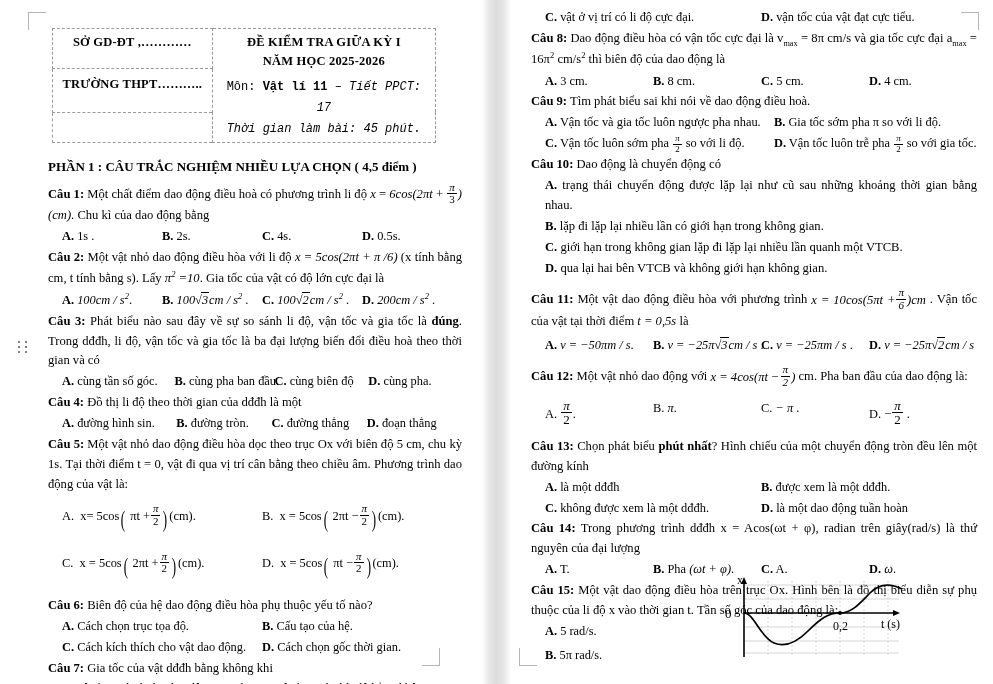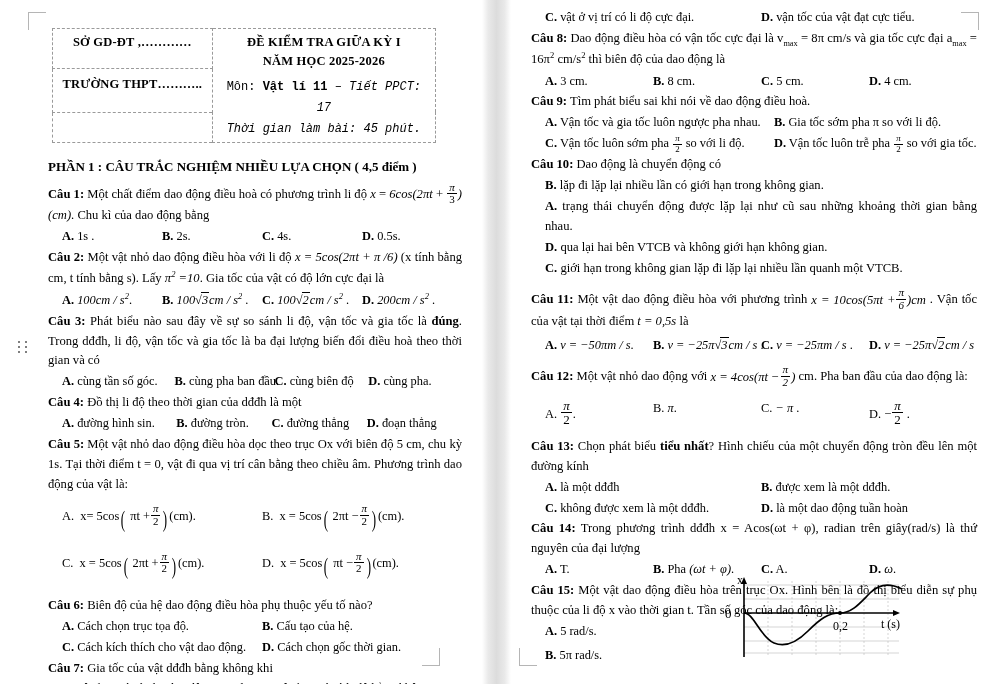--- a/index.html
+++ b/index.html
@@ -235,24 +235,24 @@
         <div style="width:47%"><span class="opt"><span class="k">B.</span> Gia tốc sớm pha π so với li độ.</span></div>
       </div>
       <div class="opts two">
         <div style="width:53%"><span class="opt"><span class="k">C.</span> Vận tốc luôn sớm pha <span class="frac" style="font-size:.72em"><span class="n mi">π</span><span class="d">2</span></span> so với li độ.</span></div>
         <div style="width:47%"><span class="opt"><span class="k">D.</span> Vận tốc luôn trễ pha <span class="frac" style="font-size:.72em"><span class="n mi">π</span><span class="d">2</span></span> so với gia tốc.</span></div>
       </div>
 
       <p class="q">
         <span class="lbl">Câu 10:</span><span> Dao động là chuyển động có</span>
       </p>
+      <p class="q indent"><span class="k b">A.</span> trạng thái chuyển động được lặp lại như cũ sau những khoảng thời gian bằng nhau.</p>
       <p class="q indent"><span class="k b">B.</span> lặp đi lặp lại nhiều lần có giới hạn trong không gian.</p>
-      <p class="q indent"><span class="k b">A.</span> trạng thái chuyển động được lặp lại như cũ sau những khoảng thời gian bằng nhau.</p>
+      <p class="q indent"><span class="k b">C.</span> giới hạn trong không gian lặp đi lặp lại nhiều lần quanh một VTCB.</p>
       <p class="q indent"><span class="k b">D.</span> qua lại hai bên VTCB và không giới hạn không gian.</p>
-      <p class="q indent"><span class="k b">C.</span> giới hạn trong không gian lặp đi lặp lại nhiều lần quanh một VTCB.</p>
 
       <p class="q" style="margin-top:9px">
         <span class="lbl">Câu 11:</span> Một vật dao động điều hòa với phương trình <span class="mi">x = 10cos(5πt +<span class="frac"><span class="n mi">π</span><span class="d">6</span></span>)cm</span> . Vận tốc của vật tại thời điểm <span class="mi">t = 0,5s</span>  là
       </p>
       <div class="opts four" style="margin-top:4px">
         <div><span class="opt"><span class="k">A.</span> <span class="mi">v = −50πm / s</span>.</span></div>
         <div><span class="opt"><span class="k">B.</span> <span class="mi">v = −25π<span class="rad">√<span class="bar">3</span></span>cm / s</span> .</span></div>
         <div><span class="opt"><span class="k">C.</span> <span class="mi">v = −25πm / s</span> .</span></div>
         <div><span class="opt"><span class="k">D.</span> <span class="mi">v = −25π<span class="rad">√<span class="bar">2</span></span>cm / s</span></span></div>
       </div>
@@ -261,21 +261,21 @@
         <span class="lbl">Câu 12:</span> Một vật nhỏ dao động với <span class="mi">x = 4cos(πt −<span class="frac"><span class="n mi">π</span><span class="d">2</span></span>)</span> cm. Pha ban đầu của dao động là:
       </p>
       <div class="opts four" style="margin-top:10px">
         <div><span class="k">A.</span> <span class="frac" style="font-size:1.05em"><span class="n mi">π</span><span class="d">2</span></span>.</div>
         <div><span class="k">B.</span> <span class="mi">π</span>.</div>
         <div><span class="k">C.</span> <span class="mi">− π</span> .</div>
         <div><span class="k">D.</span> −<span class="frac" style="font-size:1.05em"><span class="n mi">π</span><span class="d">2</span></span> .</div>
       </div>
 
       <p class="q" style="margin-top:10px">
-        <span class="lbl">Câu 13:</span> Chọn phát biểu <span class="b">tiểu nhất</span>? Hình chiếu của một chuyển động tròn đều lên một đường kính
+        <span class="lbl">Câu 13:</span> Chọn phát biểu <span class="b">phút nhất</span>? Hình chiếu của một chuyển động tròn đều lên một đường kính
       </p>
       <div class="opts two">
         <div><span class="opt"><span class="k">A.</span> là một dđđh</span></div>
         <div><span class="opt"><span class="k">B.</span> được xem là một dđđh.</span></div>
       </div>
       <div class="opts two">
         <div><span class="opt"><span class="k">C.</span> không được xem là một dđđh.</span></div>
         <div><span class="opt"><span class="k">D.</span> là một dao động tuần hoàn</span></div>
       </div>
 

